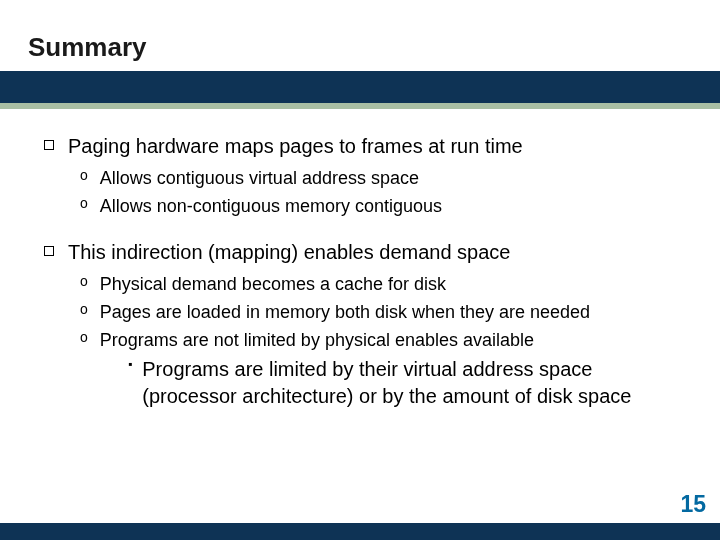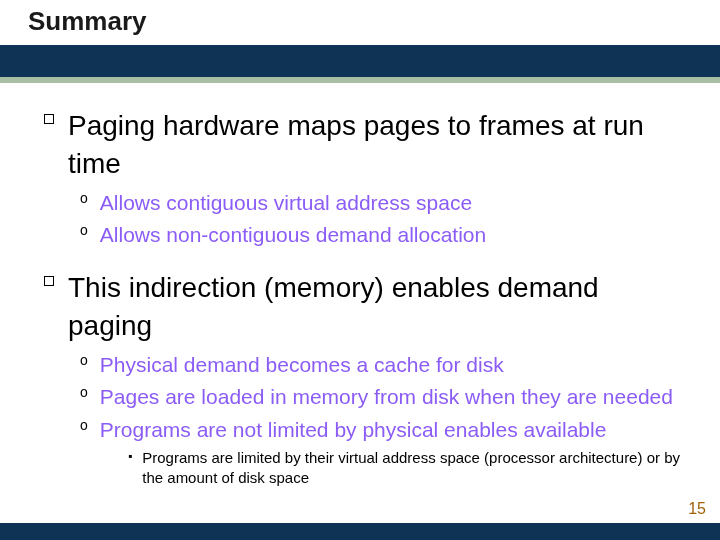--- a/index.html
+++ b/index.html
@@ -1,34 +1,34 @@
 <!DOCTYPE html>
 <html><head>
 <meta charset="utf-8">
 <style>
   * { box-sizing: border-box; margin: 0; padding: 0; }
   html, body { width: 720px; height: 540px; font-family: Arial, Helvetica, sans-serif; background: #fff; }
   .slide { width: 720px; height: 540px; position: relative; background: #fff; overflow: hidden; }
-  .title-region { padding: 6px 0 8px 28px; }
+  .title-region { padding: 32px 0 8px 28px; }
   .title { font-size: 26px; font-weight: bold; color: #1a1a1a; }
   .band-dark { width: 100%; height: 32px; background: #0e3355; }
   .band-sage { width: 100%; height: 6px; background: #a9bfa4; }
   .content { padding: 14px 30px 0 44px; }
   .bullet-lvl1 { display: flex; align-items: flex-start; margin: 10px 0 6px 0; }
   .bullet-lvl1 .mark { width: 10px; height: 10px; border: 1.2px solid #000; margin-top: 7px; margin-right: 14px; flex: 0 0 auto; }
-  .bullet-lvl1 .txt { font-size: 28px; color: #000; line-height: 1.35; }
+  .bullet-lvl1 .txt { font-size: 20px; color: #000; line-height: 1.35; }
   .bullet-lvl2 { display: flex; align-items: flex-start; margin: 4px 0 4px 36px; }
   .bullet-lvl2 .mark { font-size: 14px; color: #000; margin-right: 12px; margin-top: 1px; flex: 0 0 auto; }
-  .bullet-lvl2 .txt { font-size: 21px; color: #8b5cf6; line-height: 1.35; }
+  .bullet-lvl2 .txt { font-size: 18px; color: #000000; line-height: 1.35; }
   .bullet-lvl3 { display: flex; align-items: flex-start; margin: 4px 0 4px 84px; }
   .bullet-lvl3 .mark { font-size: 12px; color: #000; margin-right: 10px; margin-top: 1px; flex: 0 0 auto; }
-  .bullet-lvl3 .txt { font-size: 15px; color: #000; line-height: 1.35; }
+  .bullet-lvl3 .txt { font-size: 20px; color: #000; line-height: 1.35; }
   .gap { height: 6px; }
   .footer-band { position: absolute; left: 0; bottom: 0; width: 100%; height: 17px; background: #0e3355; }
-  .page-num { position: absolute; right: 14px; bottom: 22px; font-size: 16px; font-weight: normal; color: #a16207; }
+  .page-num { position: absolute; right: 14px; bottom: 22px; font-size: 23px; font-weight: bold; color: #0369a1; }
 </style>
 </head>
 <body>
 
 <div class="slide">
 
   <div class="title-region">
     <div class="title">Summary</div>
   </div>
 
@@ -40,36 +40,36 @@
     <div class="bullet-lvl1">
       <span class="mark"></span>
       <span class="txt">Paging hardware maps pages to frames at run time</span>
     </div>
     <div class="bullet-lvl2">
       <span class="mark">o</span>
       <span class="txt">Allows contiguous virtual address space</span>
     </div>
     <div class="bullet-lvl2">
       <span class="mark">o</span>
-      <span class="txt">Allows non-contiguous demand allocation</span>
+      <span class="txt">Allows non-contiguous memory contiguous</span>
     </div>
 
     <div class="gap"></div>
 
     <div class="bullet-lvl1">
       <span class="mark"></span>
-      <span class="txt">This indirection (memory) enables demand paging</span>
+      <span class="txt">This indirection (mapping) enables demand space</span>
     </div>
     <div class="bullet-lvl2">
       <span class="mark">o</span>
       <span class="txt">Physical demand becomes a cache for disk</span>
     </div>
     <div class="bullet-lvl2">
       <span class="mark">o</span>
-      <span class="txt">Pages are loaded in memory from disk when they are needed</span>
+      <span class="txt">Pages are loaded in memory both disk when they are needed</span>
     </div>
     <div class="bullet-lvl2">
       <span class="mark">o</span>
       <span class="txt">Programs are not limited by physical enables available</span>
     </div>
     <div class="bullet-lvl3">
       <span class="mark">▪</span>
       <span class="txt">Programs are limited by their virtual address space (processor architecture) or by the amount of disk space</span>
     </div>
 

